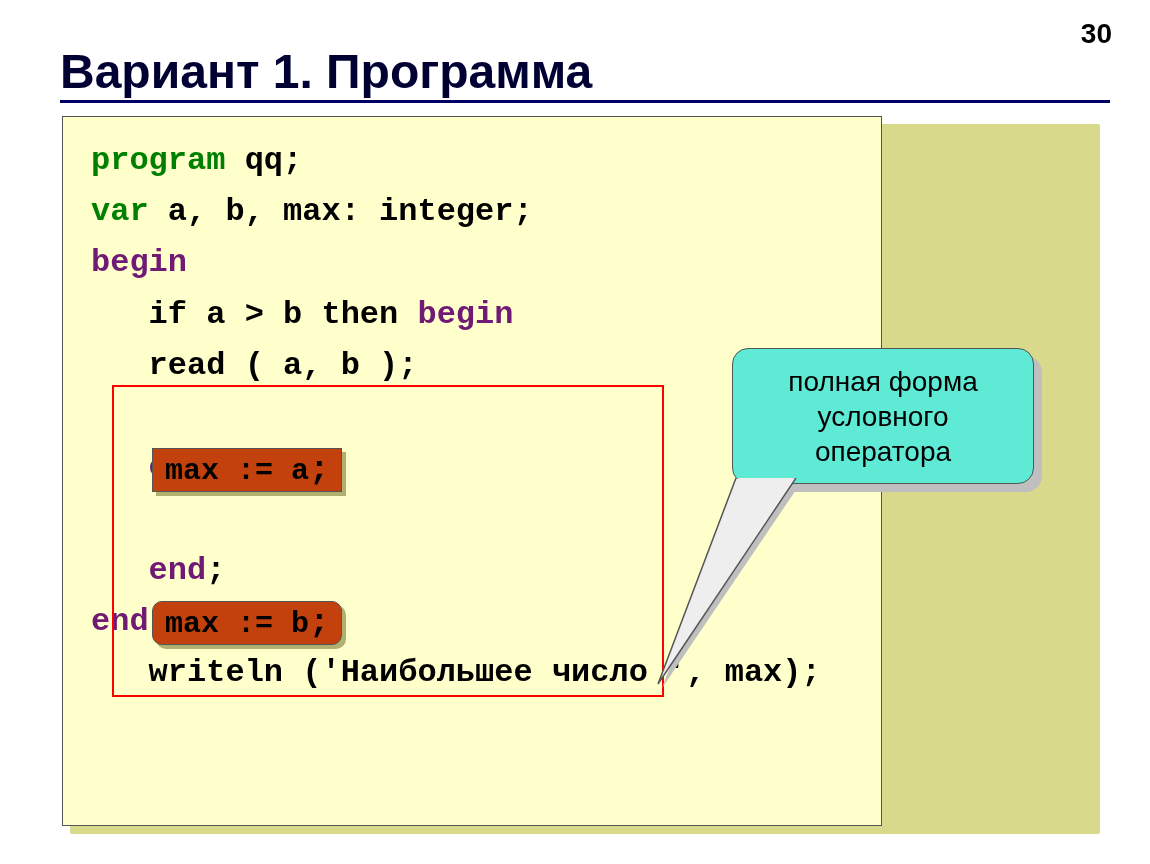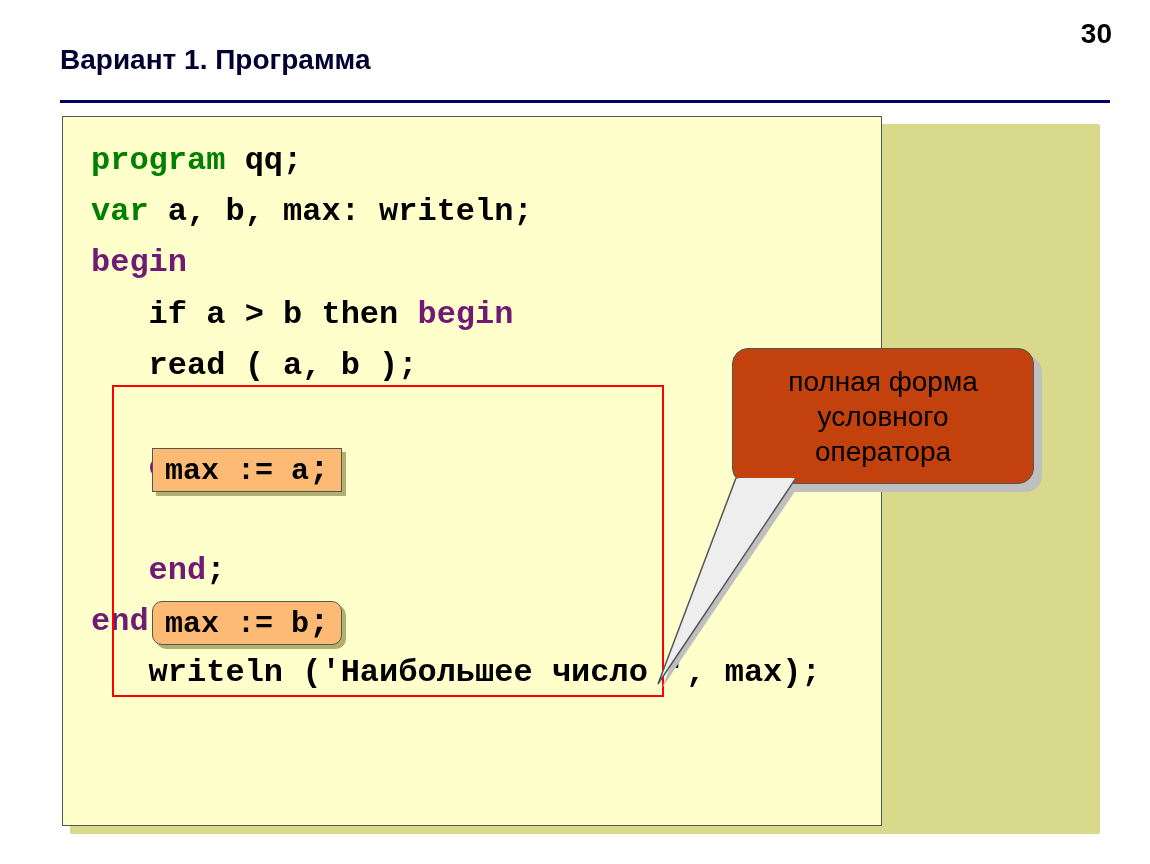--- a/index.html
+++ b/index.html
@@ -22,21 +22,21 @@
     top: 18px;
     right: 38px;
     font-size: 28px;
     font-weight: bold;
     color: #000;
   }
   .title {
     position: absolute;
     top: 44px;
     left: 60px;
-    font-size: 28px;
+    font-size: 48px;
     font-weight: bold;
     color: #000033;
   }
   .hr {
     position: absolute;
     top: 100px;
     left: 60px;
     width: 1050px;
     height: 3px;
     background: #000066;
@@ -72,38 +72,38 @@
   .txt      { color: #000; }
 
   .red-frame {
     position: absolute;
     border: 2px solid #ff0000;
     background: transparent;
   }
 
   .gray-chip {
     position: absolute;
-    background: #fdba74;
+    background: #c2410c;
     border: 1.5px solid #555;
     box-shadow: 4px 4px 0 #b0b070;
     font-family: "Courier New", monospace;
     font-size: 30px;
     font-weight: bold;
     color: #000;
     padding: 2px 12px;
   }
 
   .callout-shadow {
     position: absolute;
     background: #bfbfbf;
     border-radius: 16px;
   }
   .callout {
     position: absolute;
-    background: #c2410c;
+    background: #5eead4;
     border: 1.5px solid #555;
     border-radius: 16px;
     font-size: 28px;
     color: #000;
     text-align: center;
     display: flex;
     align-items: center;
     justify-content: center;
     padding: 10px 18px;
     line-height: 1.25;
@@ -117,21 +117,21 @@
 
 <div class="slide">
 
   <div class="page-number">30</div>
   <div class="title">Вариант 1. Программа</div>
   <div class="hr"></div>
 
   <div class="code-shadow"></div>
   <div class="code-box">
     <div class="code-line"><span class="kw-green">program</span><span class="txt"> qq;</span></div>
-    <div class="code-line"><span class="kw-green">var</span><span class="txt"> a, b, max: writeln;</span></div>
+    <div class="code-line"><span class="kw-green">var</span><span class="txt"> a, b, max: integer;</span></div>
     <div class="code-line"><span class="kw-blue">begin</span></div>
     <div class="code-line"><span class="txt">   if a &gt; b then </span><span class="kw-blue">begin</span></div>
     <div class="code-line"><span class="txt">   read ( a, b );</span></div>
     <div class="code-line">&nbsp;</div>
     <div class="code-line"><span class="kw-blue">   end</span></div>
     <div class="code-line">&nbsp;</div>
     <div class="code-line"><span class="kw-blue">   end</span><span class="txt">;</span></div>
     <div class="code-line"><span class="kw-blue">end</span><span class="txt">.</span></div>
     <div class="code-line"><span class="txt">   writeln ('Наибольшее число ', max);</span></div>
   </div>

